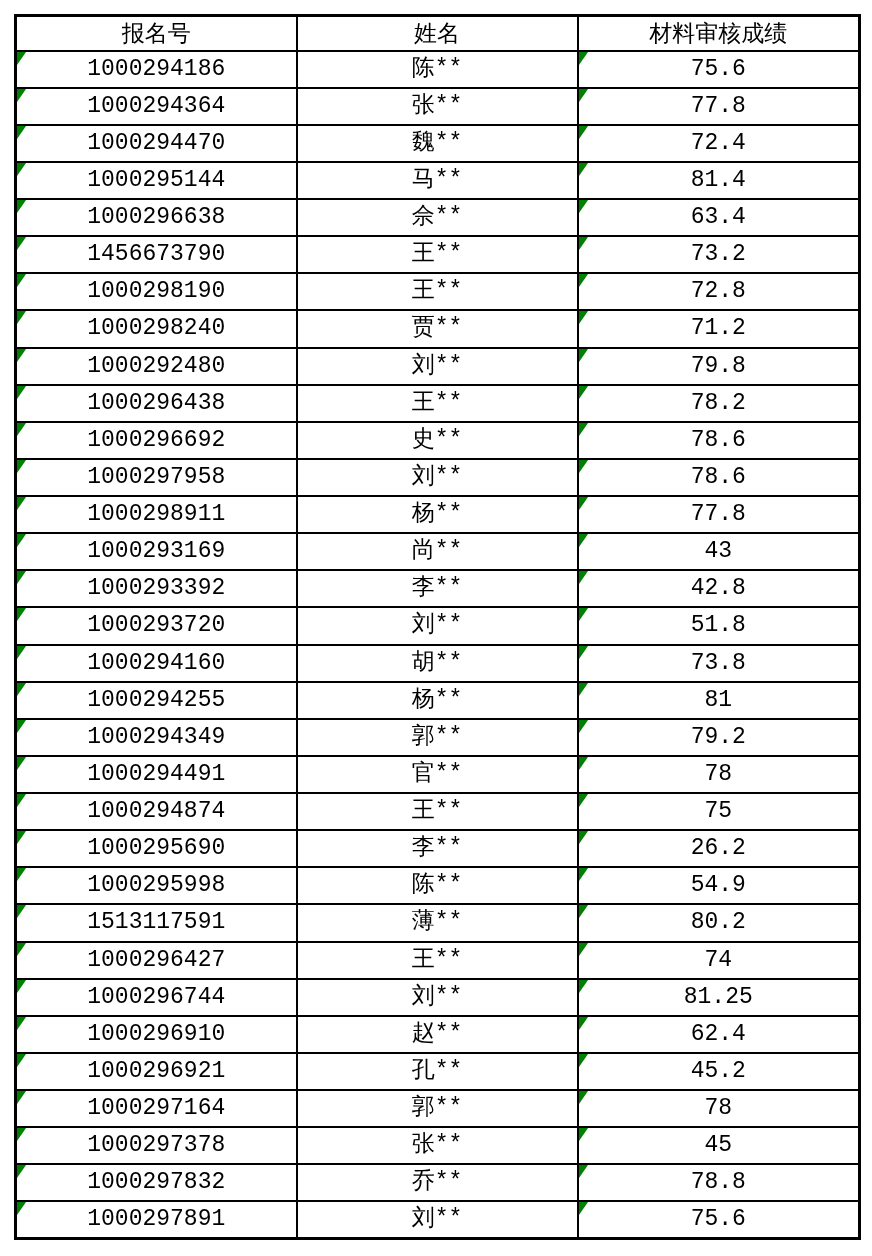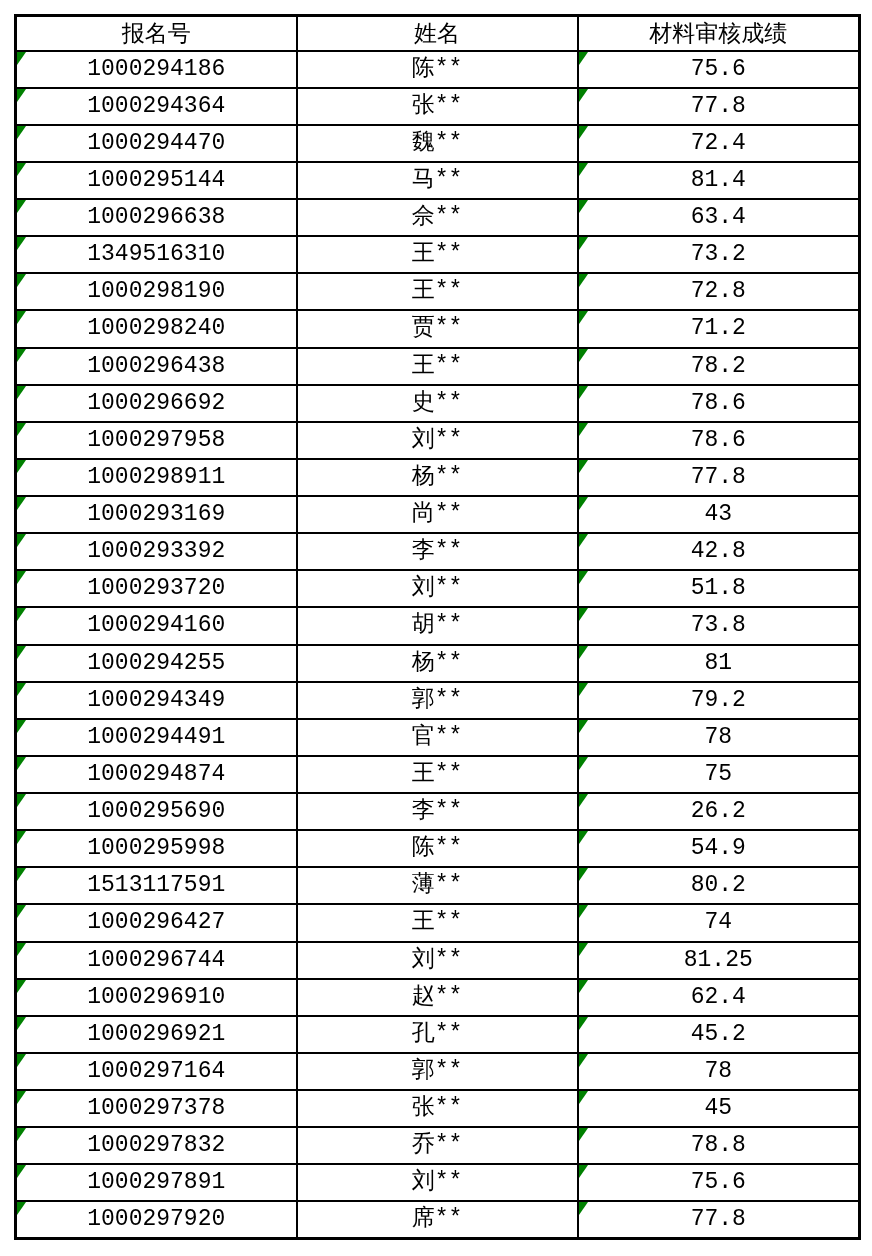--- a/index.html
+++ b/index.html
@@ -84,35 +84,40 @@
           <td><span class="tri"></span><span class="cell-text">1000295144</span></td>
           <td><span class="cell-text">马**</span></td>
           <td><span class="tri"></span><span class="cell-text">81.4</span></td>
         </tr>
         <tr>
           <td><span class="tri"></span><span class="cell-text">1000296638</span></td>
           <td><span class="cell-text">佘**</span></td>
           <td><span class="tri"></span><span class="cell-text">63.4</span></td>
         </tr>
         <tr>
-          <td><span class="tri"></span><span class="cell-text">1349516310</span></td>
+          <td><span class="tri"></span><span class="cell-text">1456673790</span></td>
           <td><span class="cell-text">王**</span></td>
           <td><span class="tri"></span><span class="cell-text">73.2</span></td>
         </tr>
         <tr>
           <td><span class="tri"></span><span class="cell-text">1000298190</span></td>
           <td><span class="cell-text">王**</span></td>
           <td><span class="tri"></span><span class="cell-text">72.8</span></td>
         </tr>
         <tr>
           <td><span class="tri"></span><span class="cell-text">1000298240</span></td>
           <td><span class="cell-text">贾**</span></td>
           <td><span class="tri"></span><span class="cell-text">71.2</span></td>
         </tr>
         <tr>
+          <td><span class="tri"></span><span class="cell-text">1000292480</span></td>
+          <td><span class="cell-text">刘**</span></td>
+          <td><span class="tri"></span><span class="cell-text">79.8</span></td>
+        </tr>
+        <tr>
           <td><span class="tri"></span><span class="cell-text">1000296438</span></td>
           <td><span class="cell-text">王**</span></td>
           <td><span class="tri"></span><span class="cell-text">78.2</span></td>
         </tr>
         <tr>
           <td><span class="tri"></span><span class="cell-text">1000296692</span></td>
           <td><span class="cell-text">史**</span></td>
           <td><span class="tri"></span><span class="cell-text">78.6</span></td>
         </tr>
         <tr>
@@ -212,21 +217,16 @@
         </tr>
         <tr>
           <td><span class="tri"></span><span class="cell-text">1000297832</span></td>
           <td><span class="cell-text">乔**</span></td>
           <td><span class="tri"></span><span class="cell-text">78.8</span></td>
         </tr>
         <tr>
           <td><span class="tri"></span><span class="cell-text">1000297891</span></td>
           <td><span class="cell-text">刘**</span></td>
           <td><span class="tri"></span><span class="cell-text">75.6</span></td>
-        </tr>
-        <tr>
-          <td><span class="tri"></span><span class="cell-text">1000297920</span></td>
-          <td><span class="cell-text">席**</span></td>
-          <td><span class="tri"></span><span class="cell-text">77.8</span></td>
         </tr>
       </tbody>
   </table>
 </div>
 
 </body></html>

